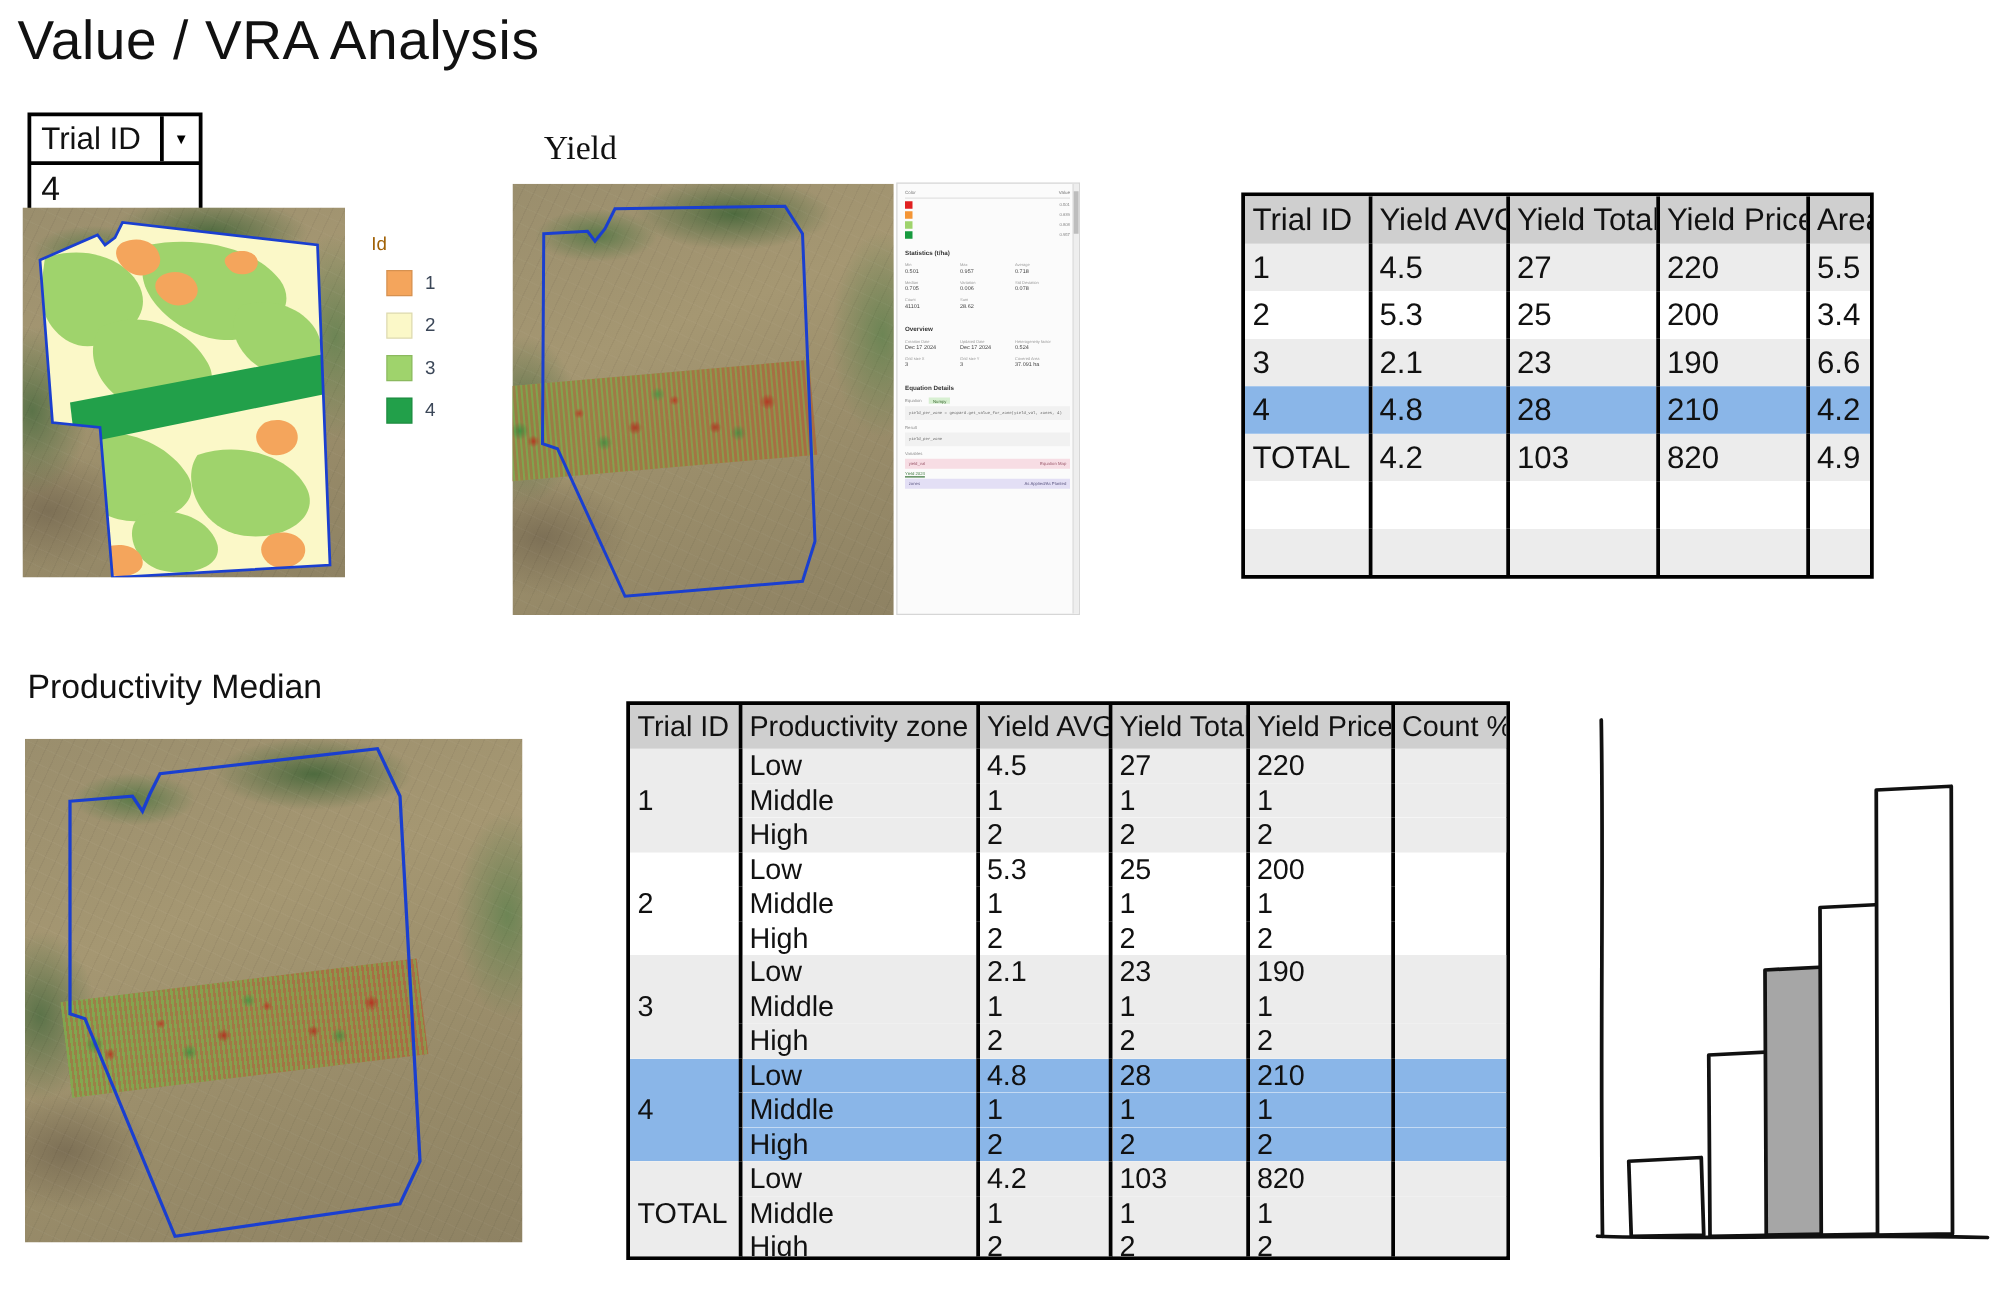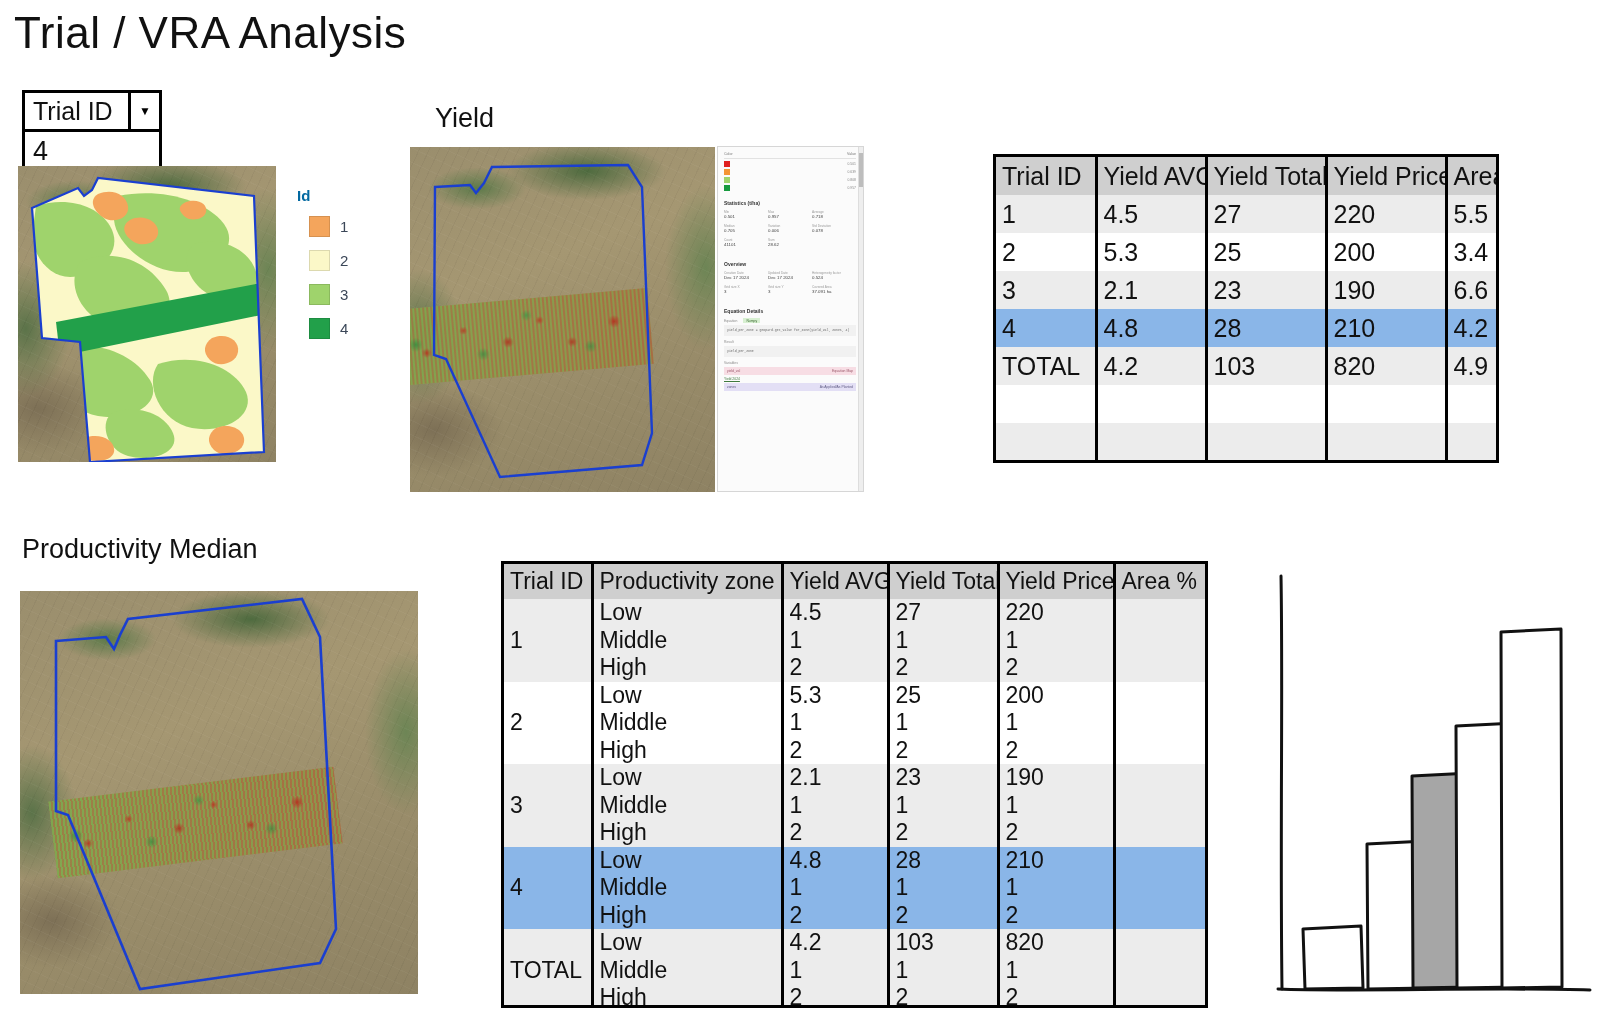--- a/index.html
+++ b/index.html
@@ -42,21 +42,21 @@
   }
   .sel-value {
     border: 3px solid #000; border-top: none;
     background: #fff; height: 42px; width: 140px;
     box-sizing: border-box; display: flex; align-items: center;
     padding-left: 8px; font-size: 27px;
   }
 
   
   .section-heading { font-size: 27px; color: #111; }
-  #yield-heading { left: 435px; top: 103px; }
+  #yield-heading { left: 435px; top: 103px; font-family: Liberation Serif, serif; }
   #prodzones-heading { left: 22px; top: 534px; }
 
   
   .map-frame { overflow: hidden; position: absolute; }
 
   #zones-map { left: 18px; top: 166px; width: 258px; height: 296px; }
   #yield-map { left: 410px; top: 147px; width: 305px; height: 345px; }
   #prod-map  { left: 20px; top: 591px; width: 398px; height: 403px; }
 
   .sat {
@@ -99,21 +99,21 @@
     opacity: .92;
   }
 
   
   .zone-field { position: absolute; inset: 0; }
   .zone-field svg { width: 100%; height: 100%; display: block; }
 
   
   #zones-legend { left: 297px; top: 187px; }
   #zones-legend .legend-title {
-    font-size: 15px; color: #0369a1; margin-bottom: 12px; font-weight: 700;
+    font-size: 15px; color: #a16207; margin-bottom: 12px; font-weight: 400;
   }
   .legend-row { display: flex; align-items: center; margin: 0 0 13px 12px; }
   .legend-swatch {
     width: 19px; height: 19px; border: 1px solid rgba(0,0,0,.12); margin-right: 10px;
   }
   .legend-label { font-size: 15px; color: #3b4758; }
 
   
   #yield-panel {
     left: 717px; top: 146px; width: 147px; height: 346px;
@@ -188,21 +188,21 @@
   #zone-table td { font-size: 23px; height: 27.5px; line-height: 27.5px; }
   #zone-table td.idcell { vertical-align: middle; }
 
   
   #bar-chart { left: 1262px; top: 556px; width: 330px; height: 452px; }
   #bar-chart svg { width: 100%; height: 100%; display: block; }
 </style>
 </head>
 <body>
 
-<div class="abs" id="page-title">Trial / VRA Analysis</div>
+<div class="abs" id="page-title">Value / VRA Analysis</div>
 
 <div class="abs" id="trial-selector">
   <div class="sel-top">
     <div class="sel-label">Trial ID</div>
     <div class="sel-arrow">▼</div>
   </div>
   <div class="sel-value">4</div>
 </div>
 
 <div class="abs section-heading" id="yield-heading">Yield</div>
@@ -481,21 +481,21 @@
         <col style="width:116px">
         <col style="width:95px">
     </colgroup>
     <thead>
       <tr>
         <th>Trial ID</th>
         <th>Productivity zone</th>
         <th>Yield AVG</th>
         <th>Yield Total</th>
         <th>Yield Price</th>
-        <th>Area %</th>
+        <th>Count %</th>
       </tr>
     </thead>
     <tbody>
 
       <tr class="alt">
         <td class="idcell" rowspan="3">1</td>
         <td>Low</td>
         <td>4.5</td>
         <td>27</td>
         <td>220</td>

